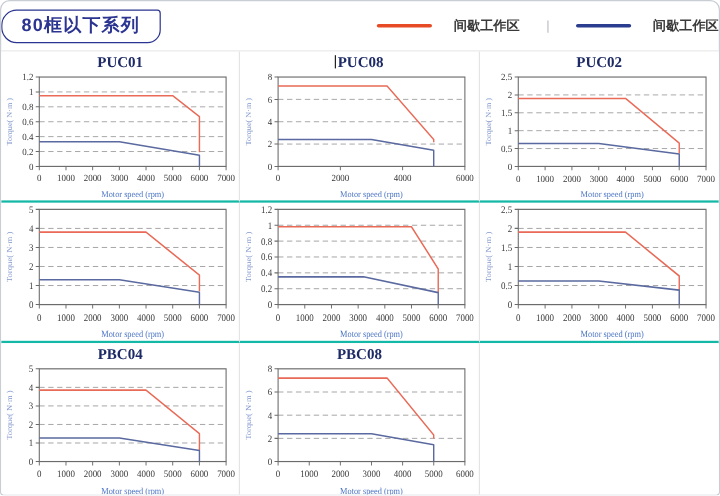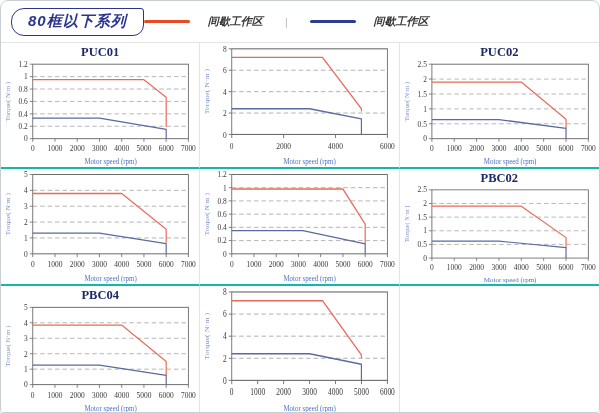--- a/index.html
+++ b/index.html
@@ -1,21 +1,21 @@
 <!DOCTYPE html>
 <html><head>
 <meta charset="utf-8">
 <style>
   html,body{margin:0;padding:0;background:#fff;font-family:"Liberation Sans",sans-serif;}
   .card{
     width:600px;height:413px;box-sizing:border-box;background:#fff;
     border:1px solid #c9cdd4;border-radius:8px 8px 3px 3px;overflow:hidden;
   }
   
-  .header{height:41px;display:flex;align-items:center;padding:0 10px;box-sizing:border-box;font-style:italic;}
+  .header{height:41px;display:flex;align-items:center;justify-content:space-between;padding:0 0;box-sizing:border-box;}
   .series-badge{
     display:inline-block;padding:3px 16px 4px 16px;
     border:1.5px solid #2b3490;border-radius:13px 3px 11px 13px;
     color:#2b3490;font-size:15px;font-weight:bold;letter-spacing:1px;
   }
   .legend{display:flex;align-items:center;gap:18px;font-size:11px;color:#3a3a3a;font-weight:bold;}
   .legend-line{display:inline-block;width:46px;height:3px;border-radius:2px;}
   .legend-sep{color:#b9b9c5;font-weight:normal;margin:0 4px;}
   
   .grid{
@@ -93,20 +93,21 @@
           <text x="164.57142857142856" y="87" text-anchor="middle" fill="#3a3a3a" font-size="7.5" font-family="&quot;Liberation Serif&quot;,&quot;DejaVu Serif&quot;,serif">6000</text>
           <line x1="187" y1="75" x2="187" y2="78" stroke="#6b6b6b" stroke-width="0.8"></line>
           <text x="187" y="87" text-anchor="middle" fill="#3a3a3a" font-size="7.5" font-family="&quot;Liberation Serif&quot;,&quot;DejaVu Serif&quot;,serif">7000</text>
           <text x="108.5" y="99.5" text-anchor="middle" fill="#4a74c4" font-size="7" font-family="&quot;Liberation Serif&quot;,&quot;DejaVu Serif&quot;,serif">Motor speed (rpm)</text>
           <text x="7" y="39.5" text-anchor="middle" fill="#8096cc" font-size="6.5" font-family="&quot;Liberation Serif&quot;,&quot;DejaVu Serif&quot;,serif" transform="rotate(-90 7 39.5)">Torque( N·m )</text>
           <polyline points="30.0,18.8 142.1,18.8 164.6,35.4 164.6,63.8" fill="none" stroke="#e96a57" stroke-width="1.2" stroke-linejoin="round"></polyline>
           <polyline points="30.0,55.5 97.3,55.5 164.6,66.1 164.6,75.0" fill="none" stroke="#5a699f" stroke-width="1.2" stroke-linejoin="round"></polyline>
         </svg>
     </div>
     <div class="cell">
+      <div class="chart-title"><span class="caret"></span><span>PUC08</span></div>
       <svg class="chart-svg" viewBox="0 0 196 102" preserveAspectRatio="none">
           <line x1="30" y1="57.25" x2="187" y2="57.25" stroke="#9a9a9a" stroke-width="0.7" stroke-dasharray="4.5 3"></line>
           <line x1="30" y1="39.5" x2="187" y2="39.5" stroke="#9a9a9a" stroke-width="0.7" stroke-dasharray="4.5 3"></line>
           <line x1="30" y1="21.75" x2="187" y2="21.75" stroke="#9a9a9a" stroke-width="0.7" stroke-dasharray="4.5 3"></line>
           <rect x="30" y="4" width="157" height="71" fill="none" stroke="#6b6b6b" stroke-width="0.9"></rect>
           <line x1="27" y1="75" x2="30" y2="75" stroke="#6b6b6b" stroke-width="0.8"></line>
           <text x="25" y="77.6" text-anchor="end" fill="#3a3a3a" font-size="7.5" font-family="&quot;Liberation Serif&quot;,&quot;DejaVu Serif&quot;,serif">0</text>
           <line x1="27" y1="57.25" x2="30" y2="57.25" stroke="#6b6b6b" stroke-width="0.8"></line>
           <text x="25" y="59.85" text-anchor="end" fill="#3a3a3a" font-size="7.5" font-family="&quot;Liberation Serif&quot;,&quot;DejaVu Serif&quot;,serif">2</text>
           <line x1="27" y1="39.5" x2="30" y2="39.5" stroke="#6b6b6b" stroke-width="0.8"></line>
@@ -251,21 +252,20 @@
           <text x="164.57142857142856" y="87" text-anchor="middle" fill="#3a3a3a" font-size="7.5" font-family="&quot;Liberation Serif&quot;,&quot;DejaVu Serif&quot;,serif">6000</text>
           <line x1="187" y1="75" x2="187" y2="78" stroke="#6b6b6b" stroke-width="0.8"></line>
           <text x="187" y="87" text-anchor="middle" fill="#3a3a3a" font-size="7.5" font-family="&quot;Liberation Serif&quot;,&quot;DejaVu Serif&quot;,serif">7000</text>
           <text x="108.5" y="99.5" text-anchor="middle" fill="#4a74c4" font-size="7" font-family="&quot;Liberation Serif&quot;,&quot;DejaVu Serif&quot;,serif">Motor speed (rpm)</text>
           <text x="7" y="39.5" text-anchor="middle" fill="#8096cc" font-size="6.5" font-family="&quot;Liberation Serif&quot;,&quot;DejaVu Serif&quot;,serif" transform="rotate(-90 7 39.5)">Torque( N·m )</text>
           <polyline points="30.0,17.0 142.1,17.0 164.6,48.4 164.6,66.1" fill="none" stroke="#e96a57" stroke-width="1.2" stroke-linejoin="round"></polyline>
           <polyline points="30.0,54.3 101.8,54.3 164.6,66.1 164.6,75.0" fill="none" stroke="#5a699f" stroke-width="1.2" stroke-linejoin="round"></polyline>
         </svg>
     </div>
     <div class="cell">
-      <div class="chart-title"><span>PBC02</span></div>
       <svg class="chart-svg" viewBox="0 0 196 102" preserveAspectRatio="none">
           <line x1="30" y1="60.800000000000004" x2="187" y2="60.800000000000004" stroke="#9a9a9a" stroke-width="0.7" stroke-dasharray="4.5 3"></line>
           <line x1="30" y1="46.6" x2="187" y2="46.6" stroke="#9a9a9a" stroke-width="0.7" stroke-dasharray="4.5 3"></line>
           <line x1="30" y1="32.400000000000006" x2="187" y2="32.400000000000006" stroke="#9a9a9a" stroke-width="0.7" stroke-dasharray="4.5 3"></line>
           <line x1="30" y1="18.199999999999996" x2="187" y2="18.199999999999996" stroke="#9a9a9a" stroke-width="0.7" stroke-dasharray="4.5 3"></line>
           <rect x="30" y="4" width="157" height="71" fill="none" stroke="#6b6b6b" stroke-width="0.9"></rect>
           <line x1="27" y1="75" x2="30" y2="75" stroke="#6b6b6b" stroke-width="0.8"></line>
           <text x="25" y="77.6" text-anchor="end" fill="#3a3a3a" font-size="7.5" font-family="&quot;Liberation Serif&quot;,&quot;DejaVu Serif&quot;,serif">0</text>
           <line x1="27" y1="60.800000000000004" x2="30" y2="60.800000000000004" stroke="#6b6b6b" stroke-width="0.8"></line>
           <text x="25" y="63.400000000000006" text-anchor="end" fill="#3a3a3a" font-size="7.5" font-family="&quot;Liberation Serif&quot;,&quot;DejaVu Serif&quot;,serif">0.5</text>
@@ -336,20 +336,21 @@
           <text x="164.57142857142856" y="87" text-anchor="middle" fill="#3a3a3a" font-size="7.5" font-family="&quot;Liberation Serif&quot;,&quot;DejaVu Serif&quot;,serif">6000</text>
           <line x1="187" y1="75" x2="187" y2="78" stroke="#6b6b6b" stroke-width="0.8"></line>
           <text x="187" y="87" text-anchor="middle" fill="#3a3a3a" font-size="7.5" font-family="&quot;Liberation Serif&quot;,&quot;DejaVu Serif&quot;,serif">7000</text>
           <text x="108.5" y="99.5" text-anchor="middle" fill="#4a74c4" font-size="7" font-family="&quot;Liberation Serif&quot;,&quot;DejaVu Serif&quot;,serif">Motor speed (rpm)</text>
           <text x="7" y="39.5" text-anchor="middle" fill="#8096cc" font-size="6.5" font-family="&quot;Liberation Serif&quot;,&quot;DejaVu Serif&quot;,serif" transform="rotate(-90 7 39.5)">Torque( N·m )</text>
           <polyline points="30.0,20.3 119.7,20.3 164.6,53.7 164.6,66.2" fill="none" stroke="#e96a57" stroke-width="1.2" stroke-linejoin="round"></polyline>
           <polyline points="30.0,57.0 97.3,57.0 164.6,66.5 164.6,75.0" fill="none" stroke="#5a699f" stroke-width="1.2" stroke-linejoin="round"></polyline>
         </svg>
     </div>
     <div class="cell">
+      <div class="chart-title"><span>PBC08</span></div>
       <svg class="chart-svg" viewBox="0 0 196 102" preserveAspectRatio="none">
           <line x1="30" y1="57.25" x2="187" y2="57.25" stroke="#9a9a9a" stroke-width="0.7" stroke-dasharray="4.5 3"></line>
           <line x1="30" y1="39.5" x2="187" y2="39.5" stroke="#9a9a9a" stroke-width="0.7" stroke-dasharray="4.5 3"></line>
           <line x1="30" y1="21.75" x2="187" y2="21.75" stroke="#9a9a9a" stroke-width="0.7" stroke-dasharray="4.5 3"></line>
           <rect x="30" y="4" width="157" height="71" fill="none" stroke="#6b6b6b" stroke-width="0.9"></rect>
           <line x1="27" y1="75" x2="30" y2="75" stroke="#6b6b6b" stroke-width="0.8"></line>
           <text x="25" y="77.6" text-anchor="end" fill="#3a3a3a" font-size="7.5" font-family="&quot;Liberation Serif&quot;,&quot;DejaVu Serif&quot;,serif">0</text>
           <line x1="27" y1="57.25" x2="30" y2="57.25" stroke="#6b6b6b" stroke-width="0.8"></line>
           <text x="25" y="59.85" text-anchor="end" fill="#3a3a3a" font-size="7.5" font-family="&quot;Liberation Serif&quot;,&quot;DejaVu Serif&quot;,serif">2</text>
           <line x1="27" y1="39.5" x2="30" y2="39.5" stroke="#6b6b6b" stroke-width="0.8"></line>

